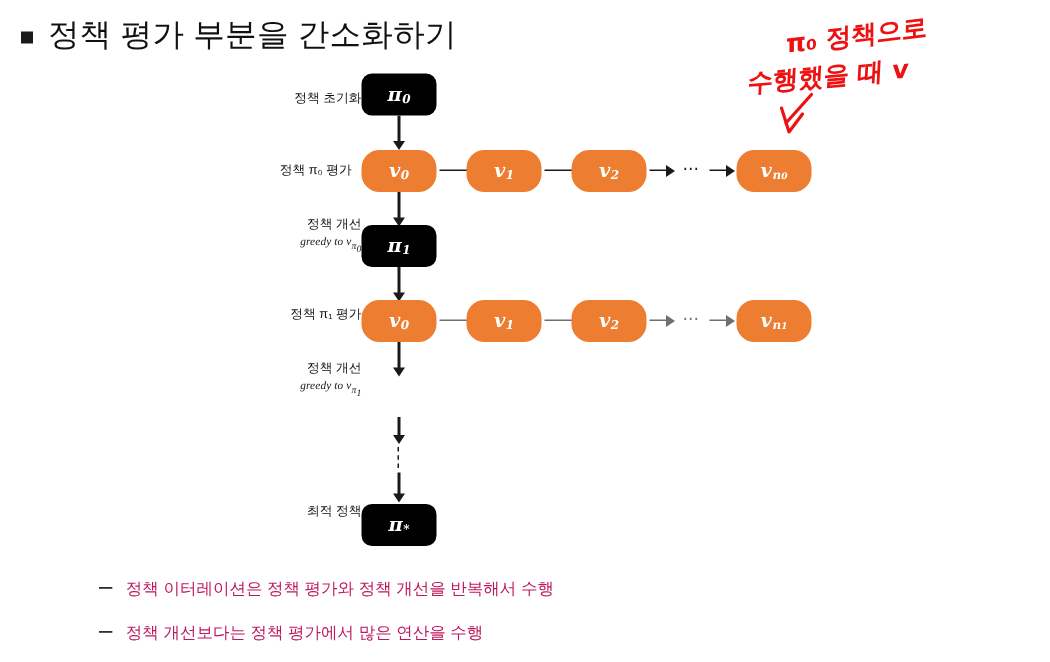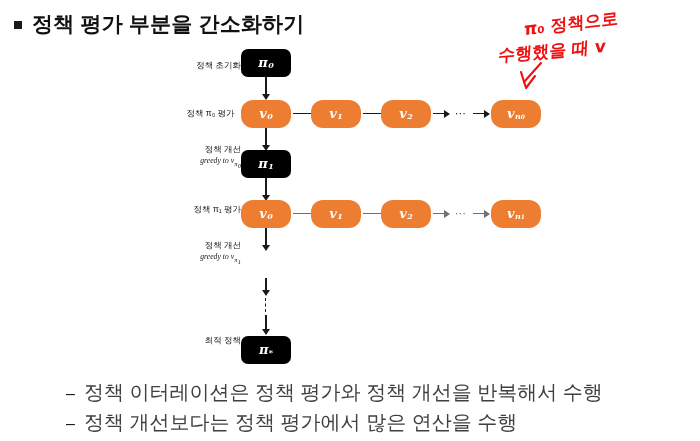--- a/index.html
+++ b/index.html
@@ -23,21 +23,20 @@
   }
 
   
   .title-row {
     position: absolute;
     left: 14px;
     top: 10px;
     display: flex;
     align-items: flex-start;
     gap: 10px;
-    font-weight: bold;
   }
   .sq-bullet {
     width: 8px;
     height: 8px;
     background: #1a1a1a;
     margin-top: 11px;
     flex: 0 0 auto;
   }
   .title-text {
     font-size: 21px;
@@ -187,23 +186,23 @@
     align-items: baseline;
     gap: 9px;
     margin-bottom: 6px;
   }
   .dash-mark {
     font-size: 16px;
     line-height: 22px;
     color: #111111;
   }
   .dash-text {
-    font-size: 20px;
+    font-size: 11px;
     line-height: 22px;
-    color: #404040;
+    color: #be185d;
     white-space: nowrap;
   }
 </style>
 </head>
 <body>
 
 <div id="slide">
 
   <div class="title-row">
     <span class="sq-bullet"></span>

